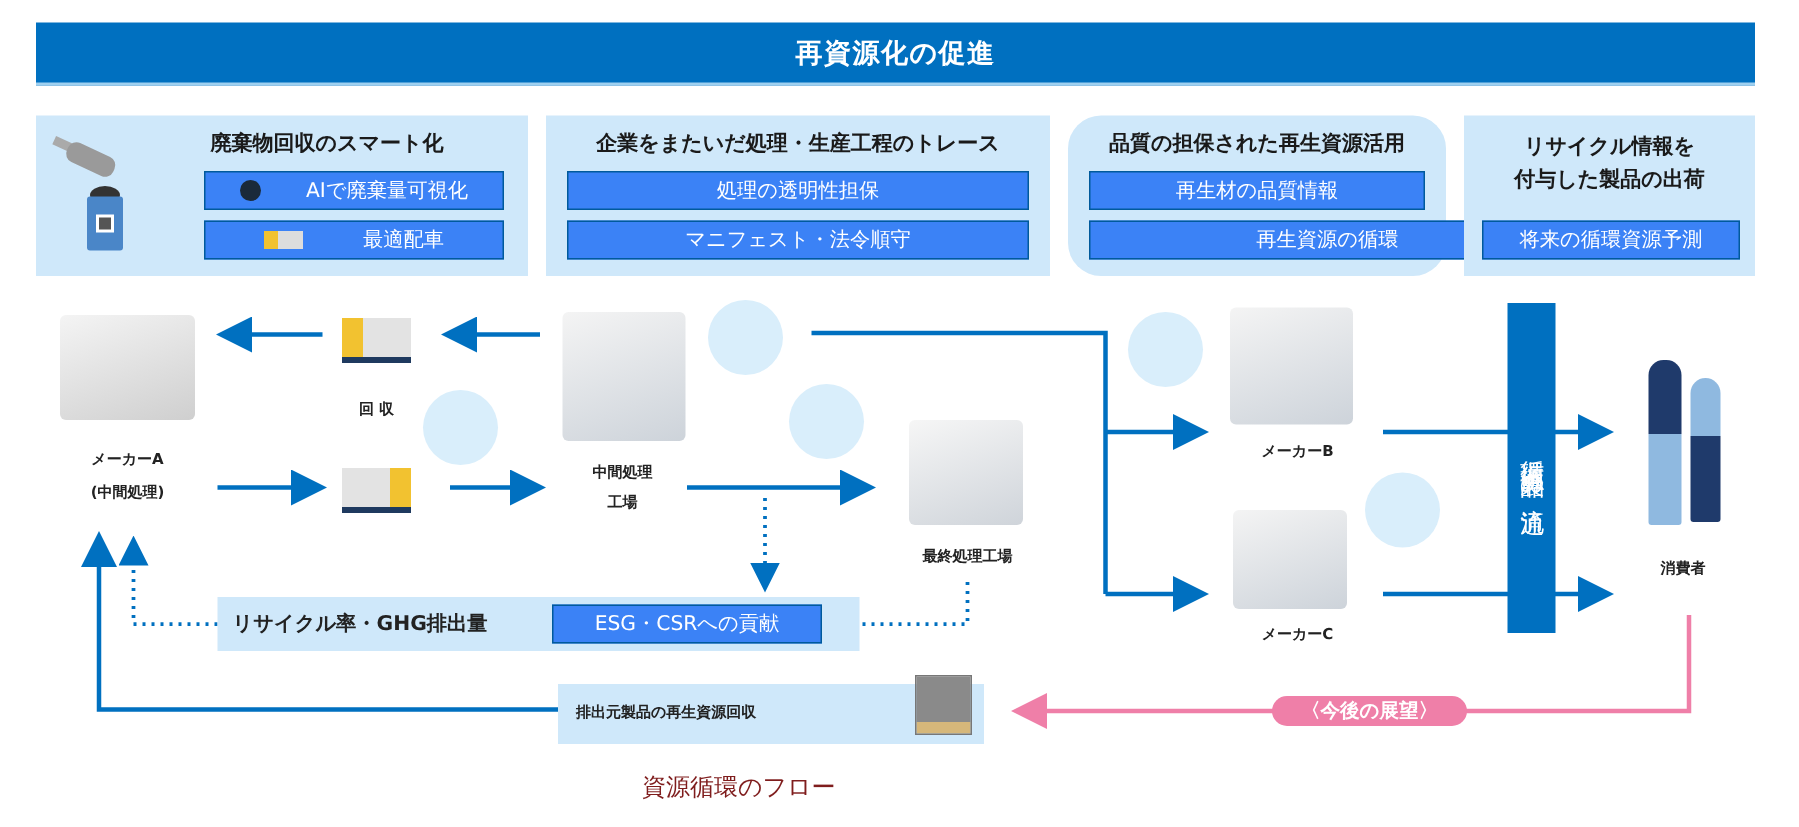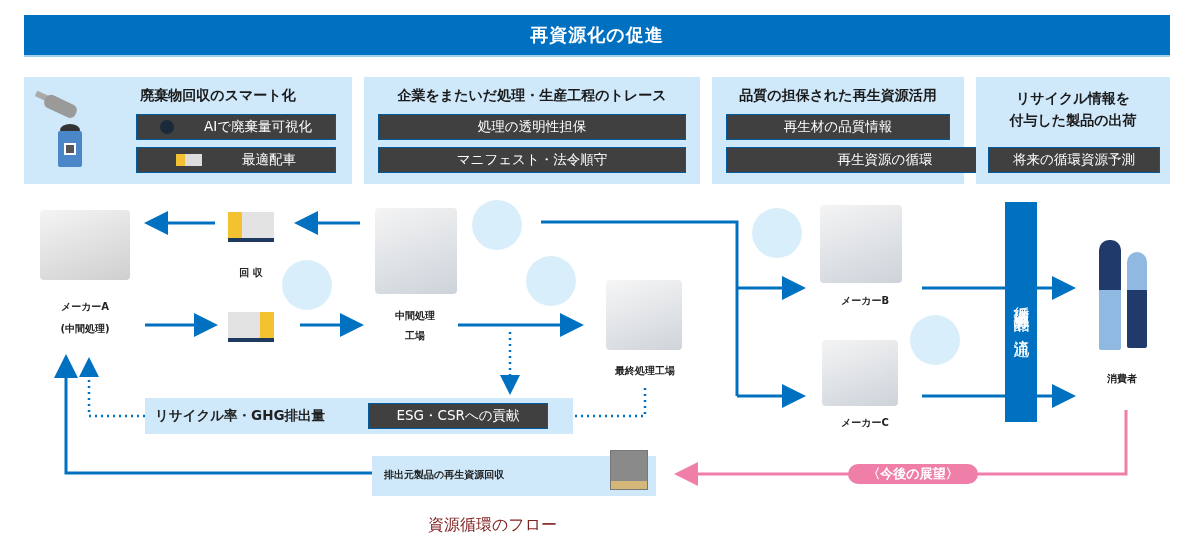--- a/index.html
+++ b/index.html
@@ -4,21 +4,21 @@
 <style>
   html, body { margin: 0; padding: 0; background: #ffffff; }
   body { width: 1199px; height: 551px; position: relative; overflow: hidden;
          font-family: "DejaVu Sans", "Liberation Sans", sans-serif; color: #222; }
   .abs { position: absolute; }
   .title-bar { left: 24px; top: 15px; width: 1146px; height: 40px; background: #0070c0;
                border-bottom: 2px solid #9fd0f0; color: #fff; font-weight: bold; font-size: 18px;
                display: flex; align-items: center; justify-content: center; letter-spacing: 1px; }
   .panel { background: #cfe8fa; top: 77px; height: 107px; }
   .panel-title { font-weight: bold; font-size: 14px; text-align: center; color: #1a1a1a; }
-  .pill { background: #404040; color: #fff; font-size: 13.5px; height: 24px; display: flex;
+  .pill { background: #3b82f6; color: #fff; font-size: 13.5px; height: 24px; display: flex;
           align-items: center; justify-content: center; border: 1px solid #005a9c; }
   .label { font-weight: bold; font-size: 10px; color: #222; text-align: center; }
   .bubble { width: 50px; height: 50px; border-radius: 50%; background: #d9eefb; }
   .caption { left: 0; width: 985px; top: 515px; text-align: center; font-size: 16px; color: #7f1d1d; }
   .vbar { left: 1005px; top: 202px; width: 32px; height: 220px; background: #0070c0; color: #fff;
           font-size: 16px; writing-mode: vertical-rl; display: flex; align-items: center;
           justify-content: center; letter-spacing: 2px; }
 </style>
 </head>
 <body>
@@ -48,21 +48,21 @@
     <span>最適配車</span>
   </div>
 </div>
 
 <div class="abs panel" style="left:364px;width:336px;">
   <div class="abs panel-title" style="left:0;top:10px;width:336px;">企業をまたいだ処理・生産工程のトレース</div>
   <div class="abs pill" style="left:14px;top:37px;width:306px;">処理の透明性担保</div>
   <div class="abs pill" style="left:14px;top:70px;width:306px;">マニフェスト・法令順守</div>
 </div>
 
-<div class="abs panel" style="left:712px;width:252px;">
+<div class="abs panel" style="left:712px;width:252px;border-radius:22px;">
   <div class="abs panel-title" style="left:0;top:10px;width:252px;">品質の担保された再生資源活用</div>
   <div class="abs pill" style="left:14px;top:37px;width:222px;">再生材の品質情報</div>
   <div class="abs pill" style="left:14px;top:70px;width:222px;padding-left:47px;">再生資源の循環</div>
 </div>
 
 <div class="abs panel" style="left:976px;width:194px;">
   <div class="abs panel-title" style="left:0;top:10px;width:194px;line-height:22px;">
     <div>リサイクル情報を</div>
     <div>付与した製品の出荷</div>
   </div>

